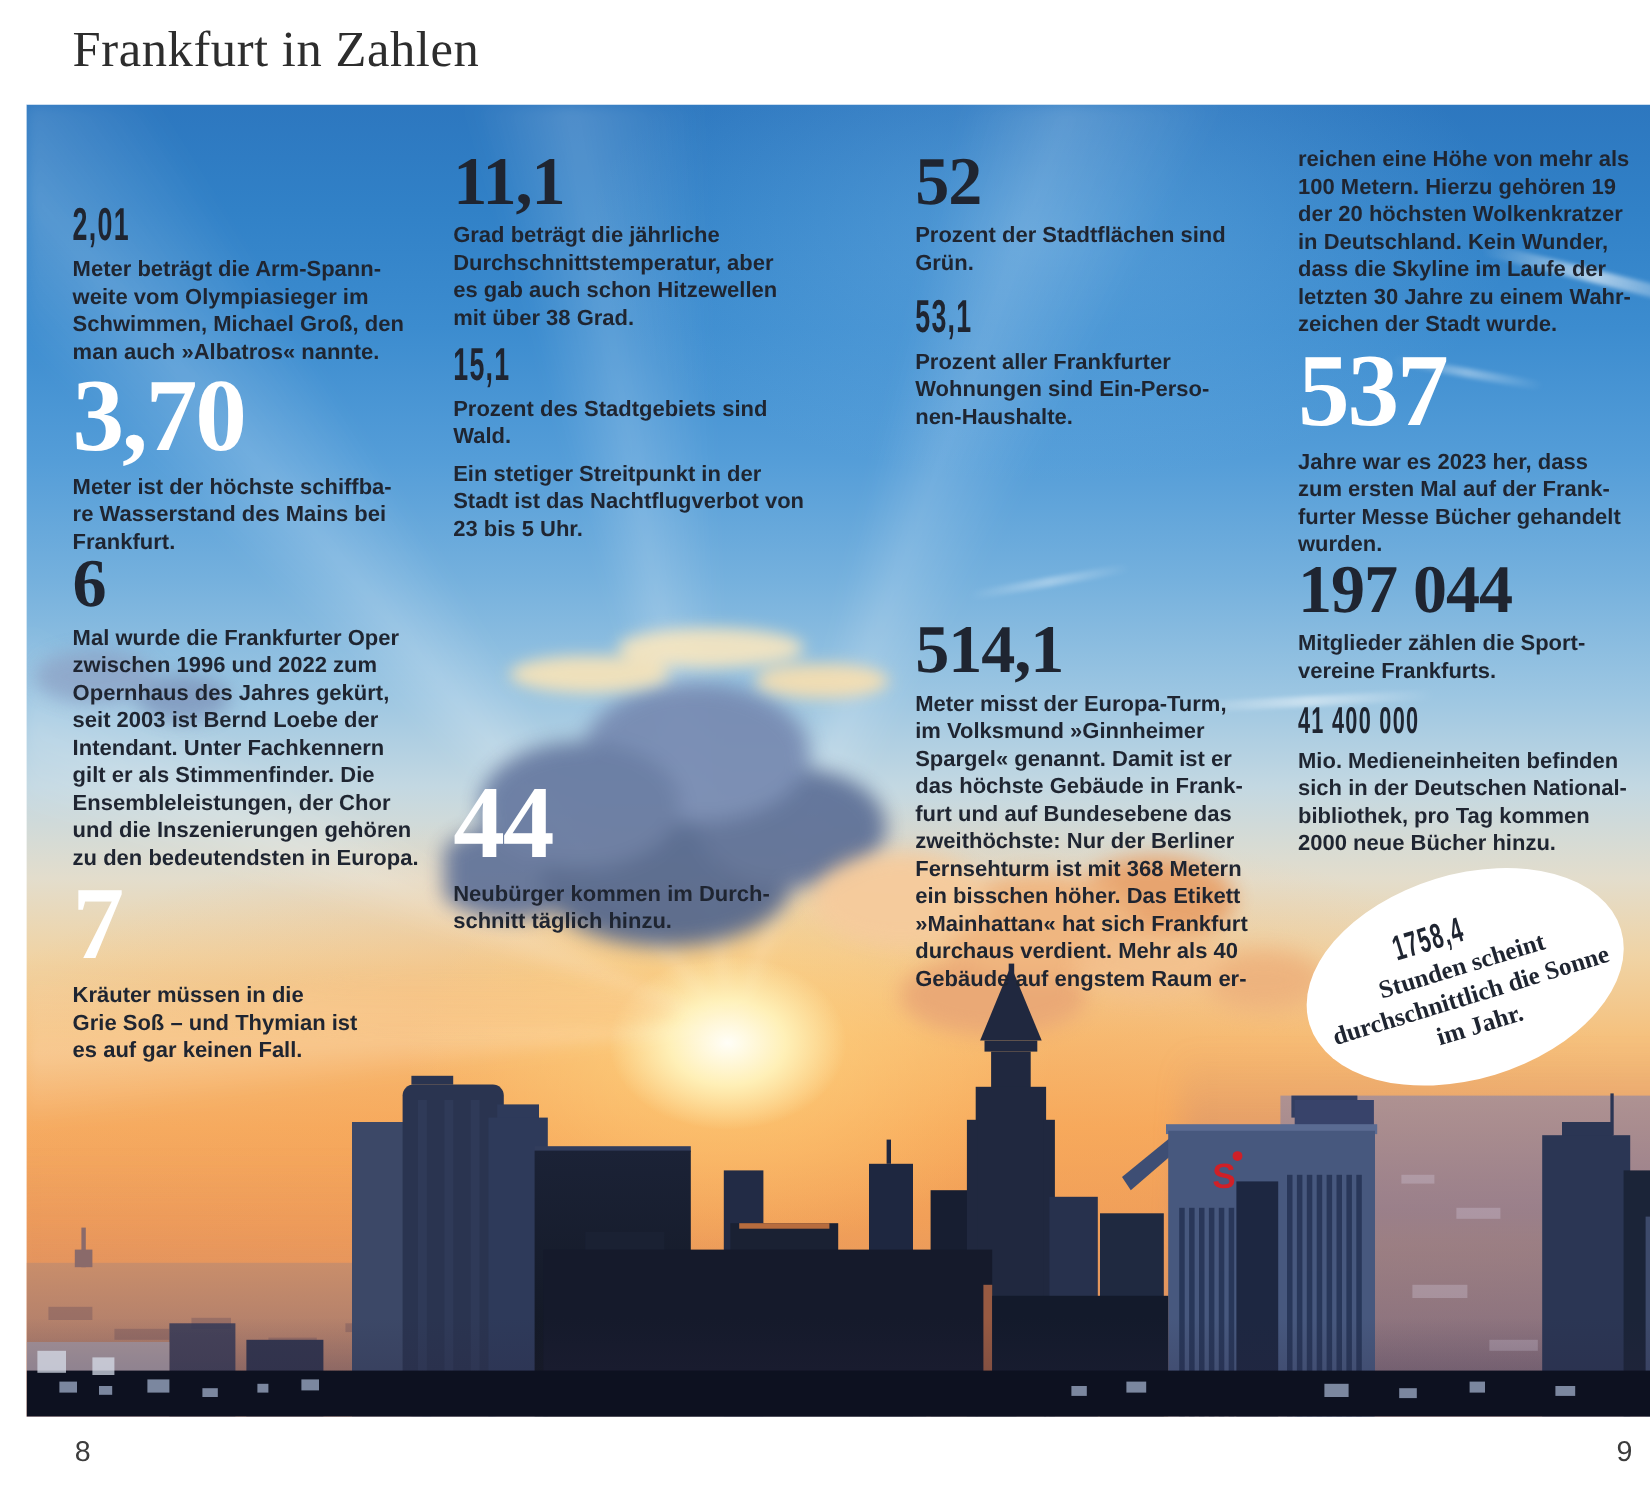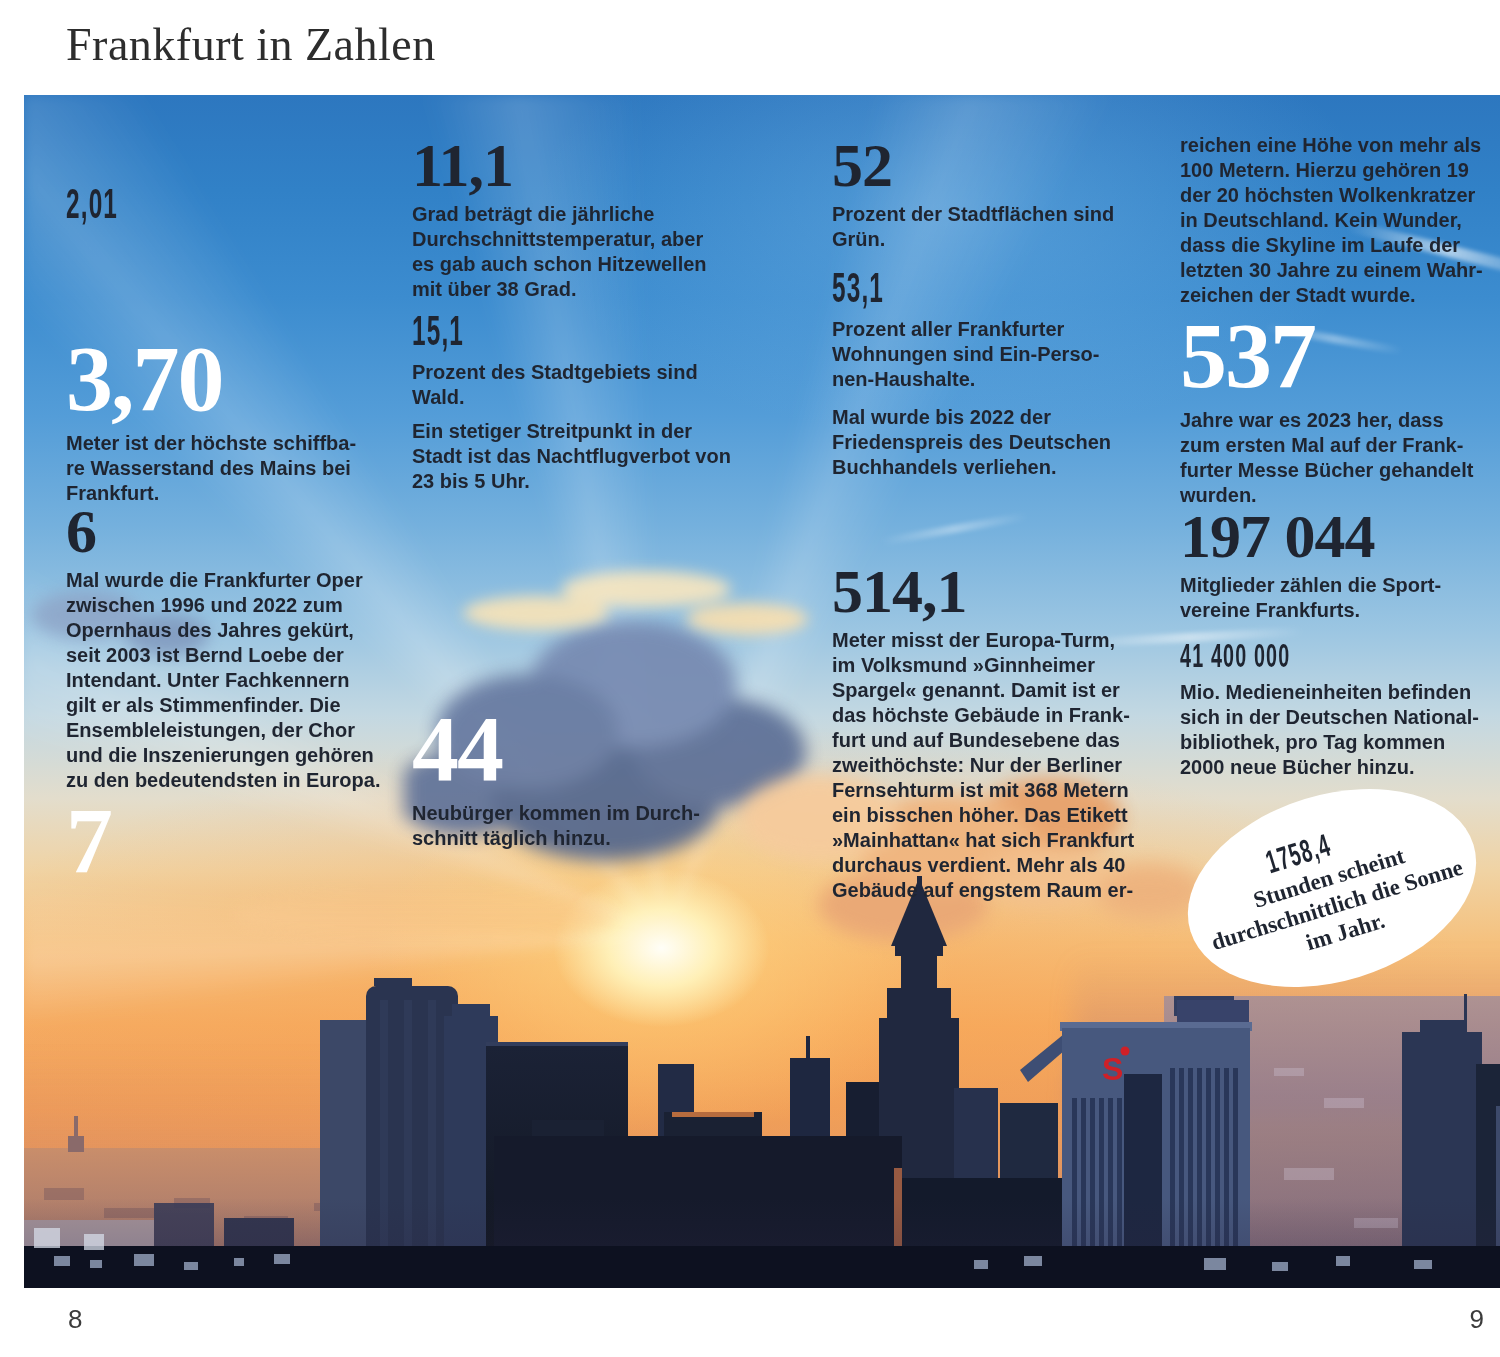--- a/index.html
+++ b/index.html
@@ -257,20 +257,24 @@
           <rect x="1390" y="392" width="18" height="9"></rect>
       </g>
       <g fill="#d6dce8" opacity="0.75">
         <rect x="10" y="360" width="26" height="20"></rect>
           <rect x="60" y="366" width="20" height="16"></rect>
       </g>
     </svg>
 
     <div class="stat" style="left:42px;top:88px">
       <div class="num num-stencil">2,01</div>
+      <p>Meter beträgt die Arm-Spann-
+weite vom Olympiasieger im
+Schwimmen, Michael Groß, den
+man auch »Albatros« nannte.</p>
     </div>
     <div class="stat" style="left:42px;top:243px">
       <div class="num num-big">3,70</div>
       <p>Meter ist der höchste schiffba-
 re Wasserstand des Mains bei
 Frankfurt.</p>
     </div>
     <div class="stat" style="left:42px;top:408px">
       <div class="num num-italic">6</div>
       <p>Mal wurde die Frankfurter Oper
@@ -278,20 +282,23 @@
 Opernhaus des Jahres gekürt,
 seit 2003 ist Bernd Loebe der
 Intendant. Unter Fachkennern
 gilt er als Stimmenfinder. Die
 Ensembleleistungen, der Chor
 und die Inszenierungen gehören
 zu den bedeutendsten in Europa.</p>
     </div>
     <div class="stat" style="left:42px;top:705px">
       <div class="num num-big">7</div>
+      <p>Kräuter müssen in die
+Grie Soß – und Thymian ist
+es auf gar keinen Fall.</p>
     </div>
 
     <div class="stat" style="left:388px;top:42px">
       <div class="num num-italic">11,1</div>
       <p>Grad beträgt die jährliche
 Durchschnittstemperatur, aber
 es gab auch schon Hitzewellen
 mit über 38 Grad.</p>
     </div>
     <div class="stat" style="left:388px;top:215px">
@@ -315,23 +322,20 @@
       <p>Prozent der Stadtflächen sind
 Grün.</p>
     </div>
     <div class="stat" style="left:808px;top:172px">
       <div class="num num-stencil">53,1</div>
       <p>Prozent aller Frankfurter
 Wohnungen sind Ein-Perso-
 nen-Haushalte.</p>
     </div>
     <div class="stat" style="left:808px;top:302px">
-      <p>Mal wurde bis 2022 der
-Friedenspreis des Deutschen
-Buchhandels verliehen.</p>
     </div>
     <div class="stat" style="left:808px;top:468px">
       <div class="num num-italic">514,1</div>
       <p>Meter misst der Europa-Turm,
 im Volksmund »Ginnheimer
 Spargel« genannt. Damit ist er
 das höchste Gebäude in Frank-
 furt und auf Bundesebene das
 zweithöchste: Nur der Berliner
 Fernsehturm ist mit 368 Metern

